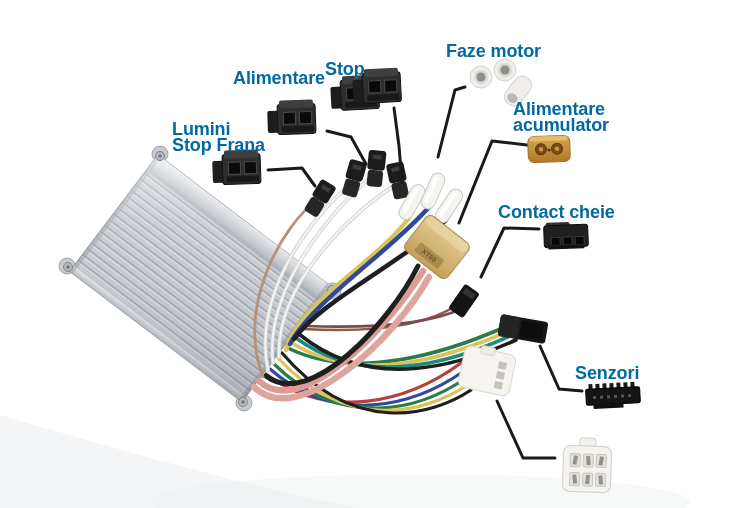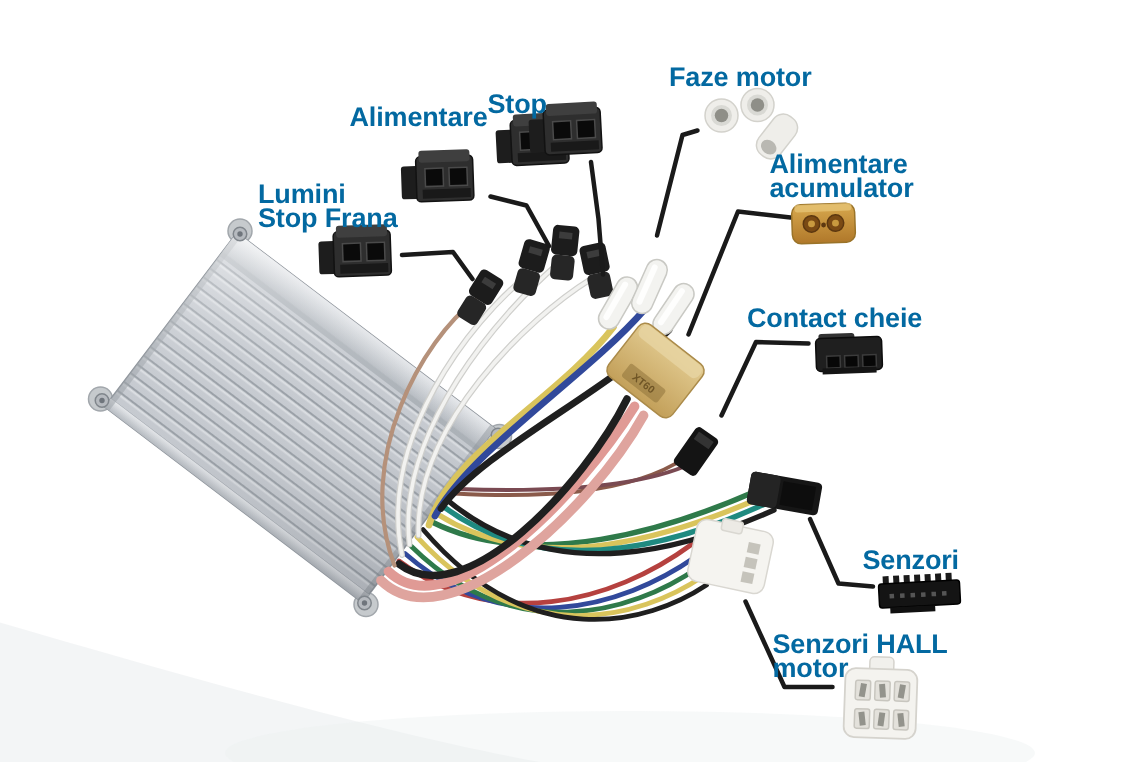--- a/index.html
+++ b/index.html
@@ -267,17 +267,14 @@
 <div class="lbl" style="left:513px;top:101px;width:122px">
   <div>Alimentare</div>
   <div>acumulator</div>
 </div>
 <div class="lbl" style="left:498px;top:204px;width:124px">
   <div>Contact cheie</div>
 </div>
 <div class="lbl" style="left:575px;top:365px;width:80px">
   <div>Senzori</div>
 </div>
-<div class="lbl" style="left:515px;top:421px;width:158px">
-  <div>Senzori HALL motor</div>
-</div>
 
 </div>
 
 </body></html>

